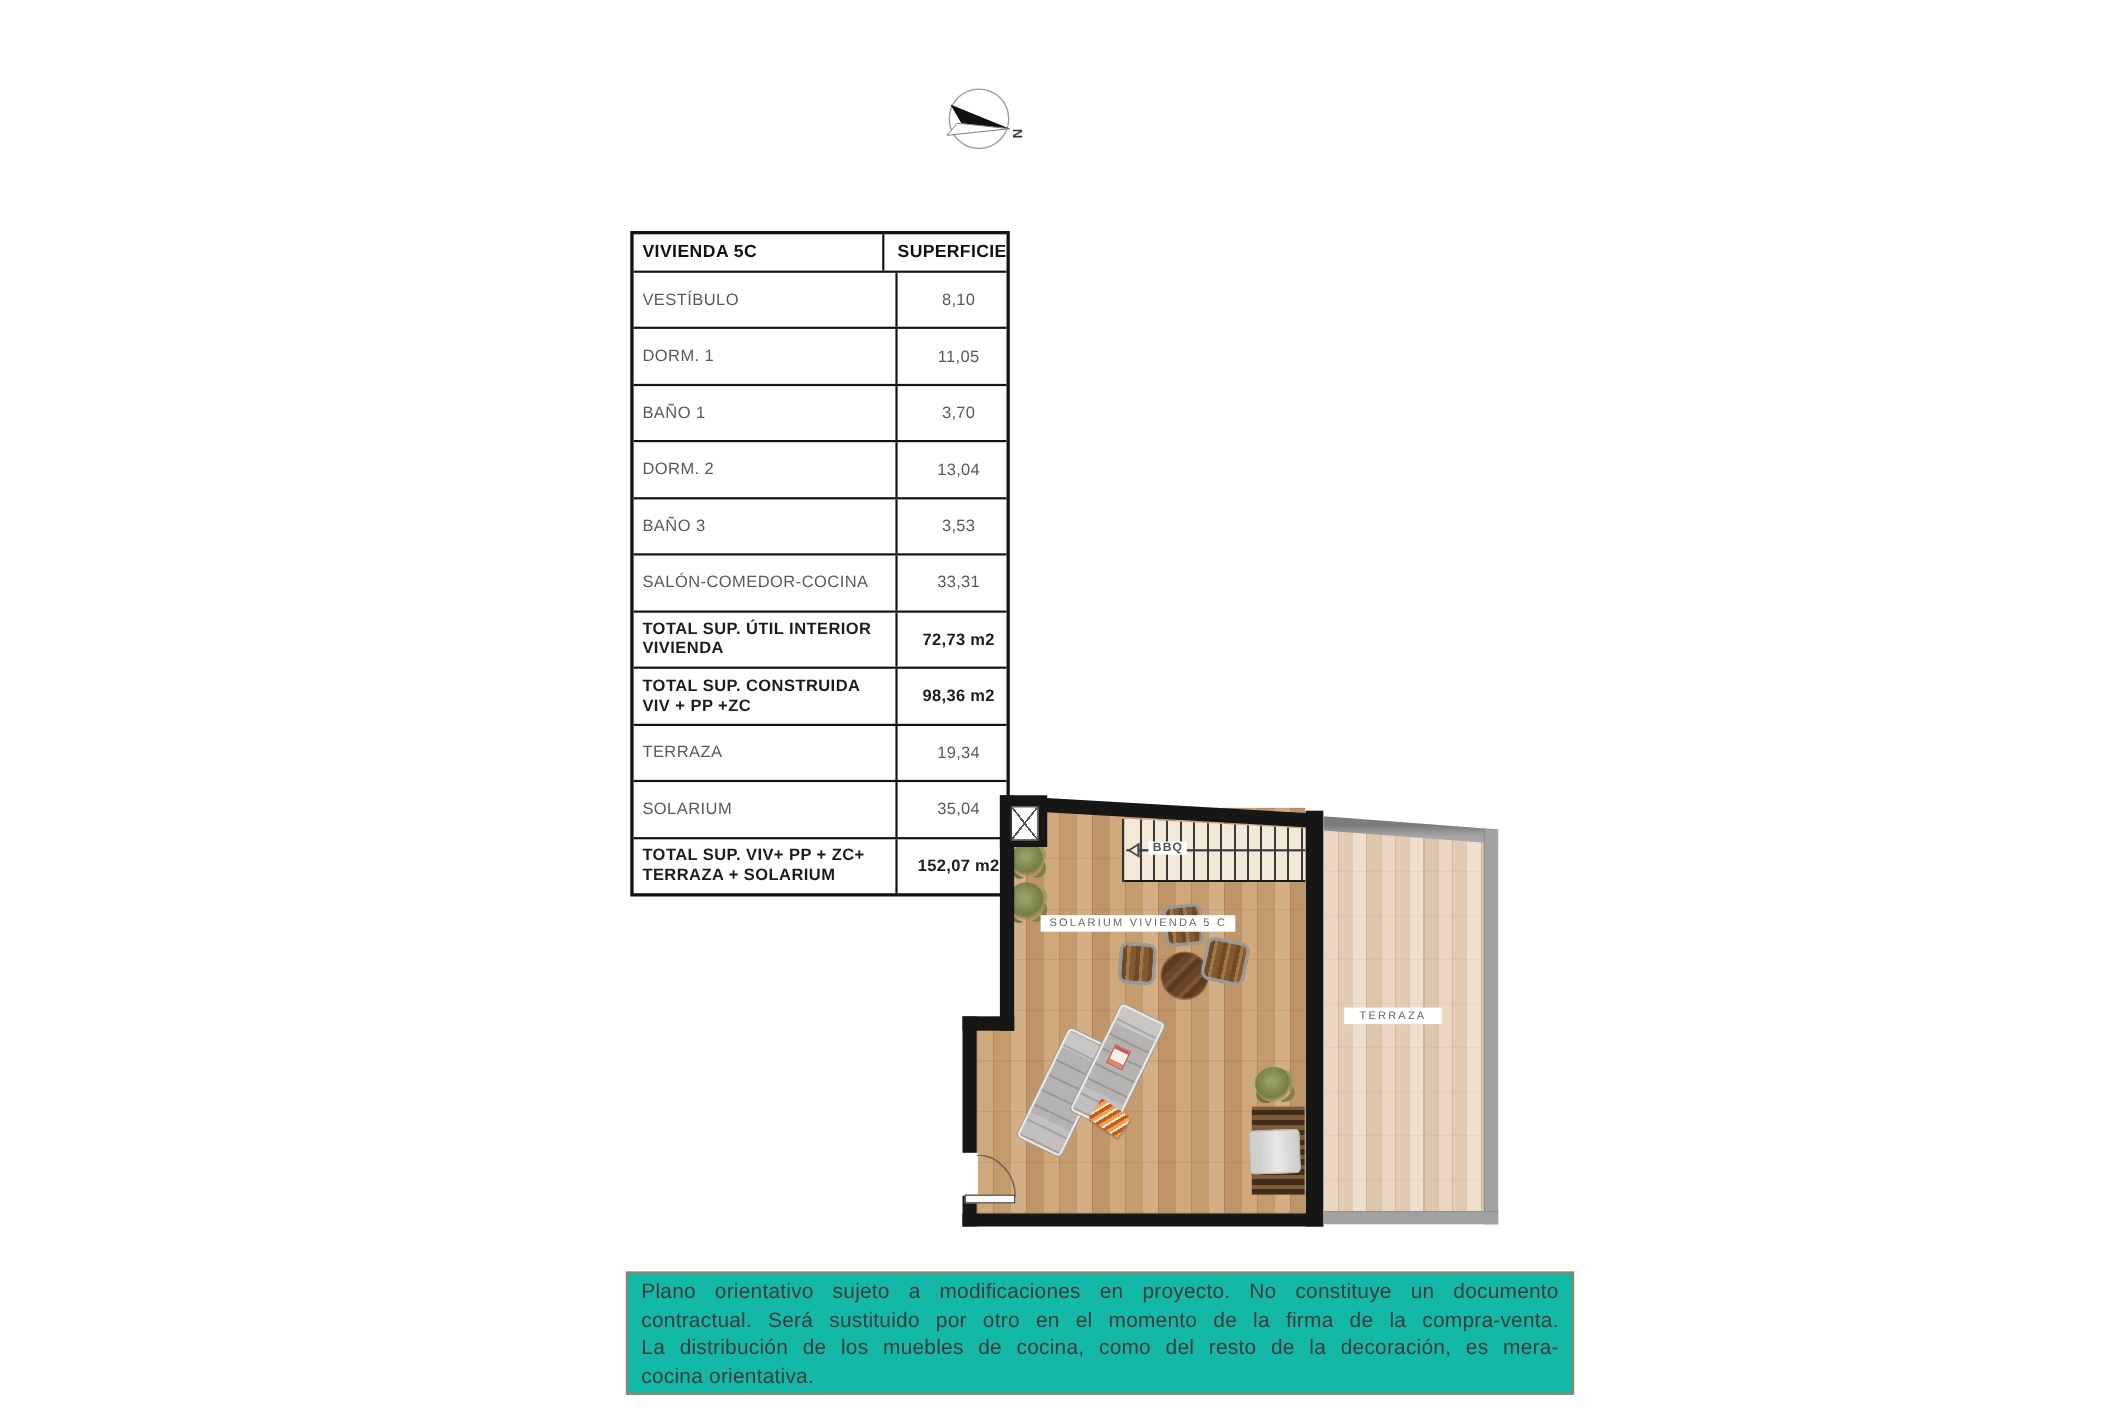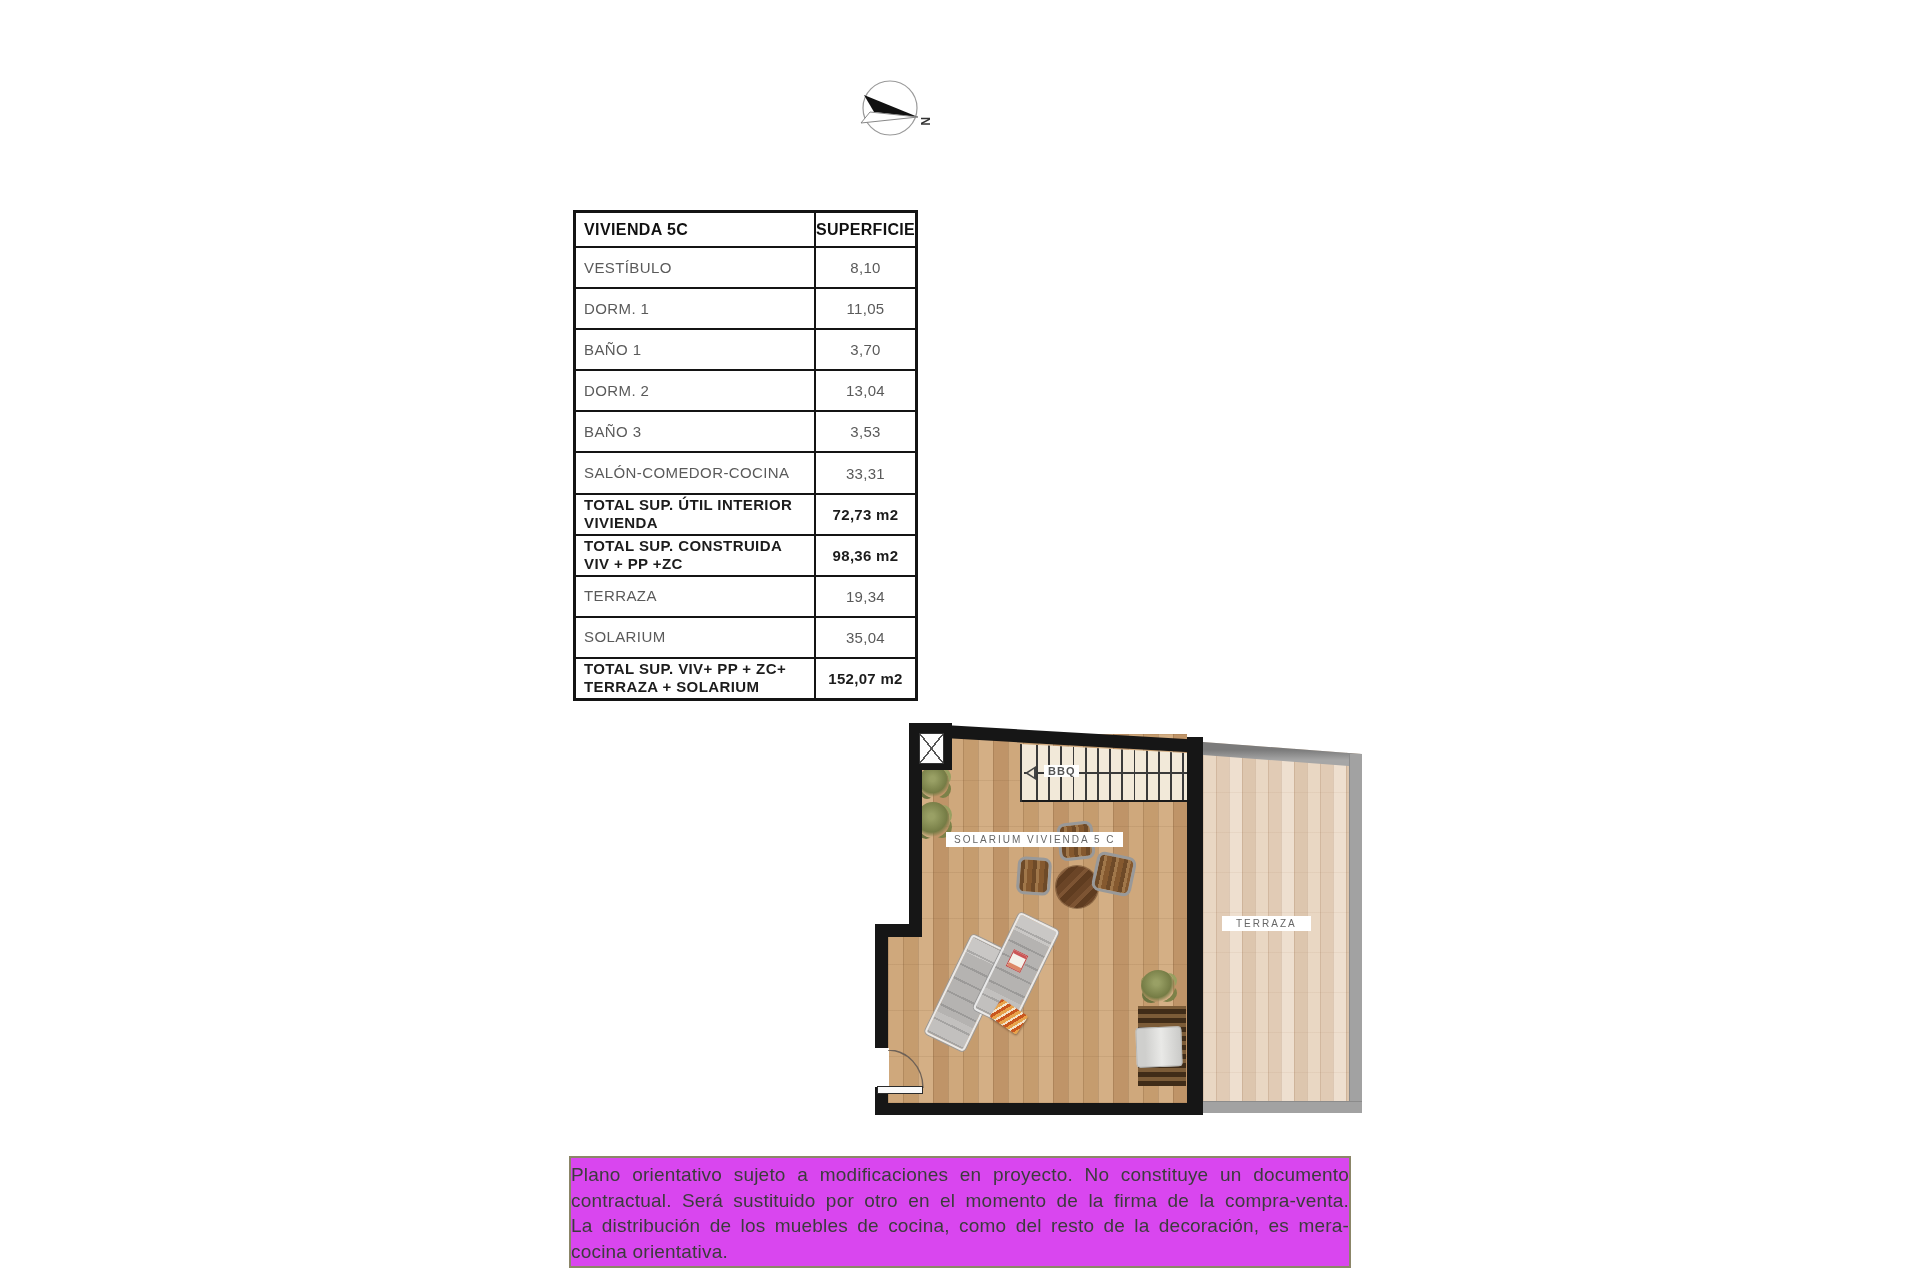--- a/index.html
+++ b/index.html
@@ -4,28 +4,28 @@
 <style>
   * { margin:0; padding:0; box-sizing:border-box; }
   html,body { background:#ffffff; }
   body { font-family:"Liberation Sans", sans-serif; }
   #canvas { position:relative; width:1920px; height:1280px; background:#fff; overflow:hidden; }
 
   
   .compass { position:absolute; left:854px; top:70px; width:96px; height:76px; }
 
   
-  .area-table { position:absolute; left:573px; top:210px; width:345px; height:491px;
+  .area-table { position:absolute; left:573px; top:210px; width:345px; height:605px;
     border:3px solid #141414; display:flex; flex-direction:column; background:#fff; }
   .t-row { flex:1; display:flex; border-top:2px solid #141414; min-height:0; }
   .t-row.header { flex:0 0 33px; border-top:none; }
   .t-label { width:240px; border-right:2px solid #141414; display:flex; align-items:center;
     padding:2px 4px 2px 8px; font-size:15px; color:#5a5a5a; letter-spacing:.4px; line-height:18px; }
   .t-value { flex:1; display:flex; align-items:center; justify-content:center;
-    font-size:15px; color:#5a5a5a; letter-spacing:.3px; }
+    font-size:15px; color:#5a5a5a; letter-spacing:.3px;padding-left:12px; }
   .t-row.header .t-label, .t-row.header .t-value { font-weight:bold; color:#111; font-size:16px; }
   .t-row.total .t-label, .t-row.total .t-value { font-weight:bold; color:#1c1c1c; }
 
   
   .plan { position:absolute; left:870px; top:720px; width:505px; height:400px; }
   .plan * { position:absolute; }
 
   .wall { background:#161616; z-index:5; }
   .w-top   { left:39px; top:3px; width:294px; height:34px;
              clip-path:polygon(0 0,100% 17px,100% 30px,0 13px); }
@@ -117,22 +117,22 @@
 
   .plant { border-radius:50%; z-index:4;
     background:radial-gradient(circle at 45% 40%, #99a065 10%, #757c45 55%, rgba(117,124,69,0) 72%); }
   .plant::after { content:""; position:absolute; inset:0; border-radius:50%;
     box-shadow:9px 7px 0 -7px #7c8148, -7px 9px 0 -8px #6d7440, 10px -5px 0 -8px #98a061, -9px -4px 0 -9px #868c52; }
   .plant-1 { left:49px; top:46px; width:30px; height:32px; }
   .plant-2 { left:46px; top:82px; width:34px; height:36px; }
   .plant-3 { left:271px; top:250px; width:34px; height:32px; }
 
   
-  .disclaimer { position:absolute; left:569px; top:1156px; width:782px; height:112px;
-    border:2px solid #8b8668; background:#d946ef; padding:4px 0; }
+  .disclaimer { position:absolute; left:569px; top:1156px; width:862px; height:112px;
+    border:2px solid #8b8668; background:#14b8a6; padding:4px 12px; }
   .disc-line { font-size:19px; line-height:25.5px; color:#3c3c3c;
     text-align:justify; text-align-last:justify; letter-spacing:.2px; }
   .disc-line.last { text-align:left; text-align-last:left; }
 </style>
 </head>
 <body>
 
 <div id="canvas">
 
   <div class="compass">

